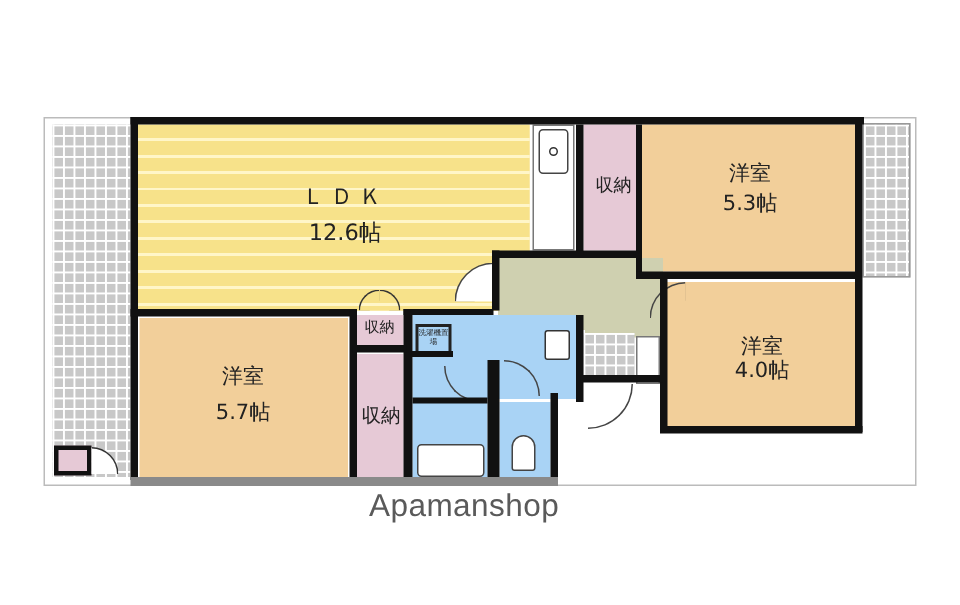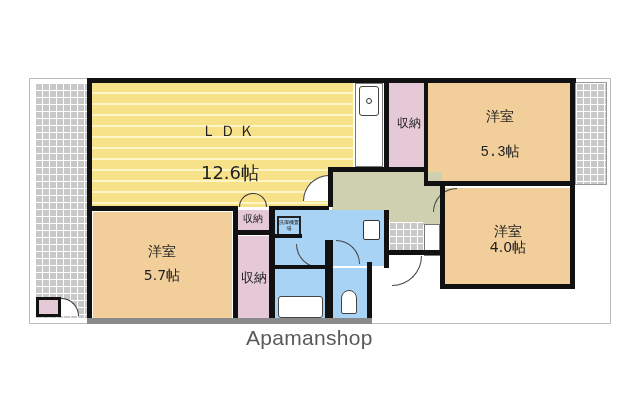--- a/index.html
+++ b/index.html
@@ -26,32 +26,32 @@
 <div class="abs" style="left:29px;top:78px;width:582px;height:246px;border:1px solid #bbb;"></div>
 
 <div class="abs tile" style="left:35px;top:83px;width:52px;height:235px;"></div>
 <div class="abs" style="left:36px;top:297px;width:25px;height:20px;background:#e6c9d6;border:3px solid #111;"></div>
 <div class="abs" style="left:61px;top:298px;width:18px;height:18px;border-top-right-radius:18px;border:1px solid #333;border-left:none;border-bottom:none;background:#fff;"></div>
 
 <div class="abs tile" style="left:575px;top:82px;width:32px;height:103px;border:1px solid #999;"></div>
 
 <div class="abs stripes" style="left:91px;top:83px;width:262px;height:124px;"></div>
 <div class="label" style="left:190px;top:122px;width:80px;font-size:15px;letter-spacing:4px;">ＬＤＫ</div>
-<div class="label" style="left:190px;top:162px;width:80px;font-size:18px;">12.6帖</div>
+<div class="label" style="left:190px;top:146px;width:80px;font-size:15px;">12.6帖</div>
 
 <div class="abs" style="left:355px;top:83px;width:28px;height:84px;background:#fff;border:1px solid #777;"></div>
 <div class="abs" style="left:359px;top:86px;width:20px;height:30px;border:1px solid #444;border-radius:3px;background:#fff;"></div>
 <div class="abs" style="left:366px;top:98px;width:6px;height:6px;border:1px solid #333;border-radius:50%;"></div>
 
 <div class="abs" style="left:389px;top:83px;width:35px;height:84px;background:#e6c9d6;"></div>
 <div class="label" style="left:387px;top:116px;width:44px;font-size:12px;">収納</div>
 
 <div class="abs" style="left:428px;top:83px;width:143px;height:98px;background:#f2cf9a;"></div>
 <div class="label" style="left:470px;top:108px;width:60px;font-size:14px;">洋室</div>
-<div class="label" style="left:470px;top:144px;width:60px;font-size:14px;font-family:Liberation Mono, monospace;">5.3帖</div>
+<div class="label" style="left:470px;top:128px;width:60px;font-size:14px;">5.3帖</div>
 
 <div class="abs" style="left:332px;top:172px;width:110px;height:48px;background:#cfd0b0;"></div>
 <div class="abs" style="left:390px;top:200px;width:50px;height:25px;background:#cfd0b0;"></div>
 
 <div class="abs tile" style="left:389px;top:222px;width:34px;height:32px;"></div>
 <div class="abs" style="left:424px;top:224px;width:16px;height:32px;background:#fff;border:1px solid #777;"></div>
 <div class="abs" style="left:392px;top:256px;width:30px;height:30px;border:1px solid #444;border-top:none;border-left:none;border-bottom-right-radius:30px;background:#fff;"></div>
 
 <div class="abs" style="left:444px;top:188px;width:127px;height:96px;background:#f2cf9a;"></div>
 <div class="label" style="left:478px;top:224px;width:60px;font-size:14px;line-height:1.05;">洋室</div>

